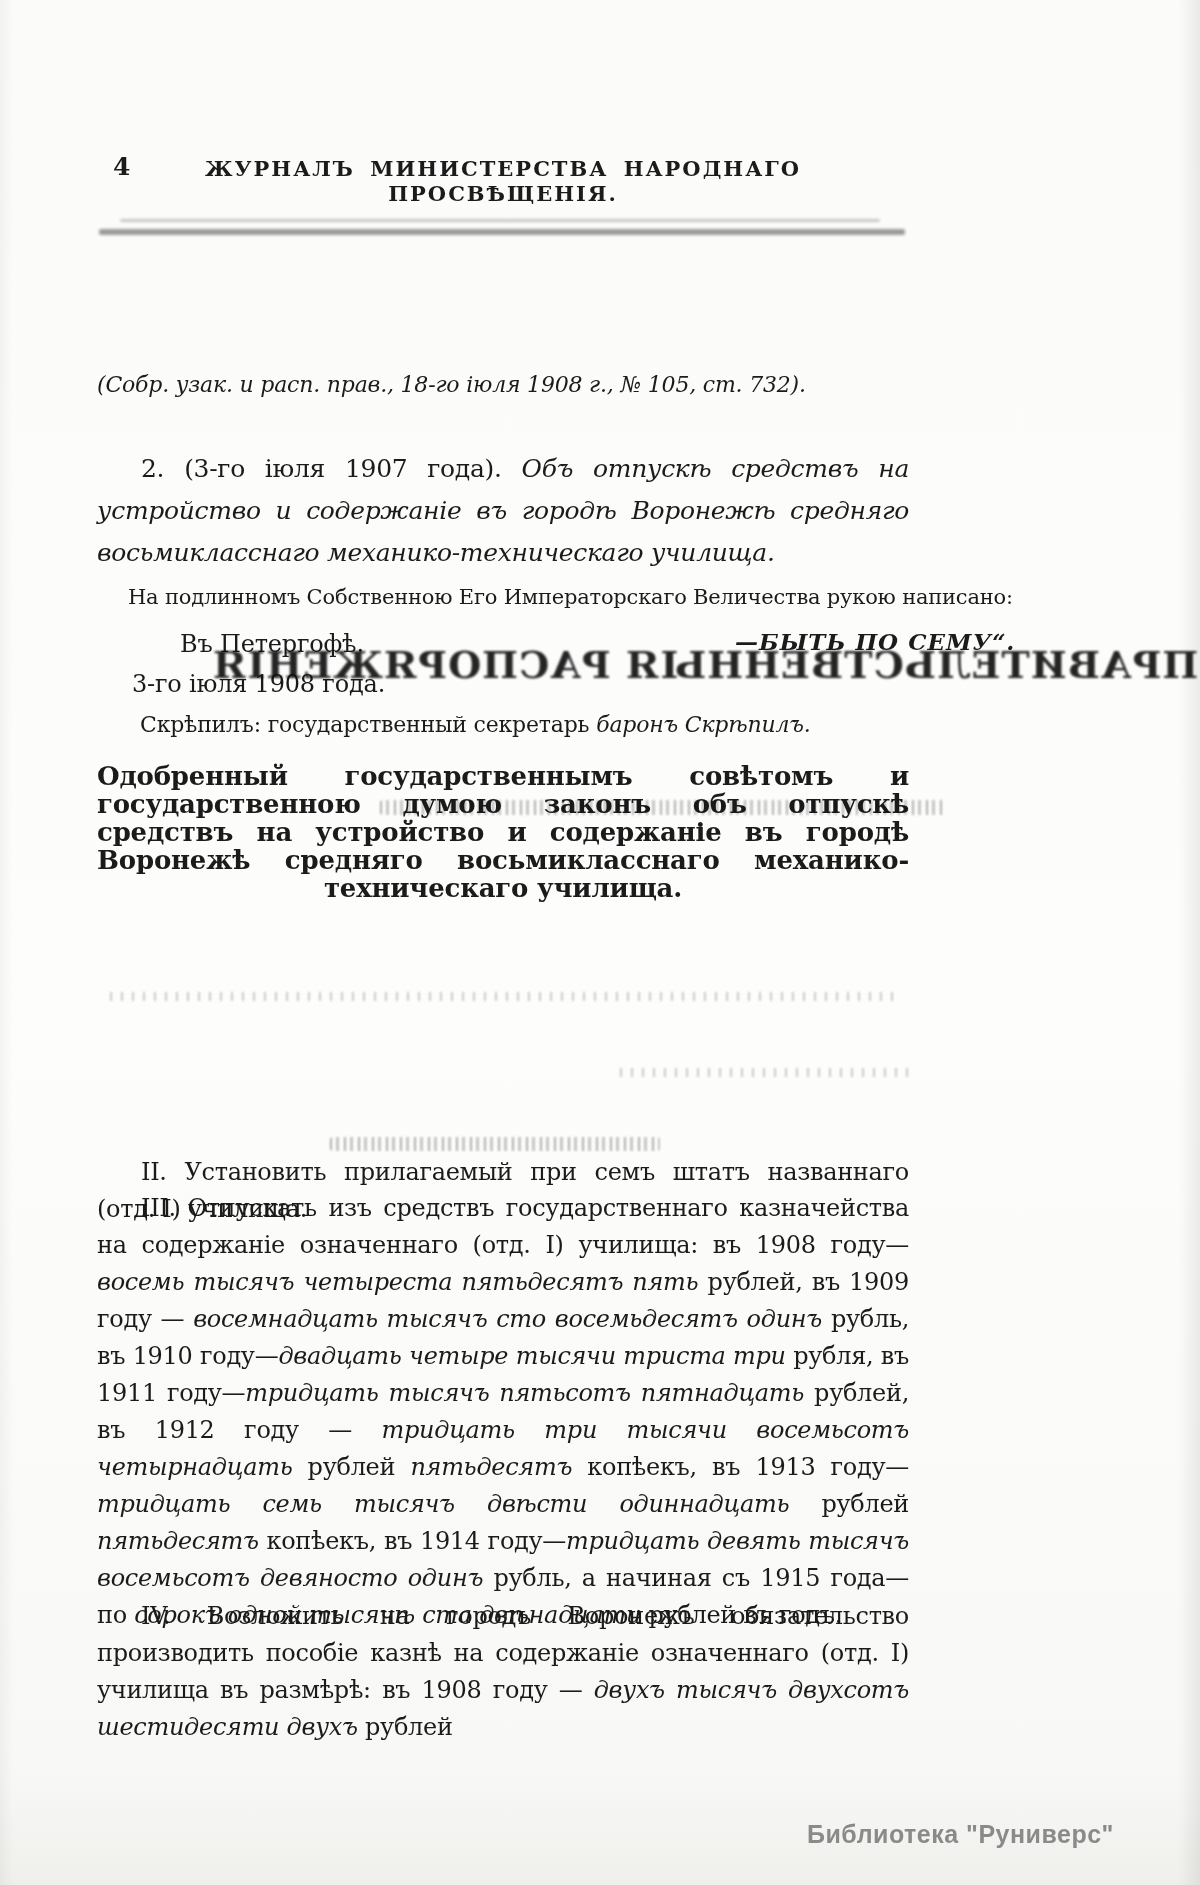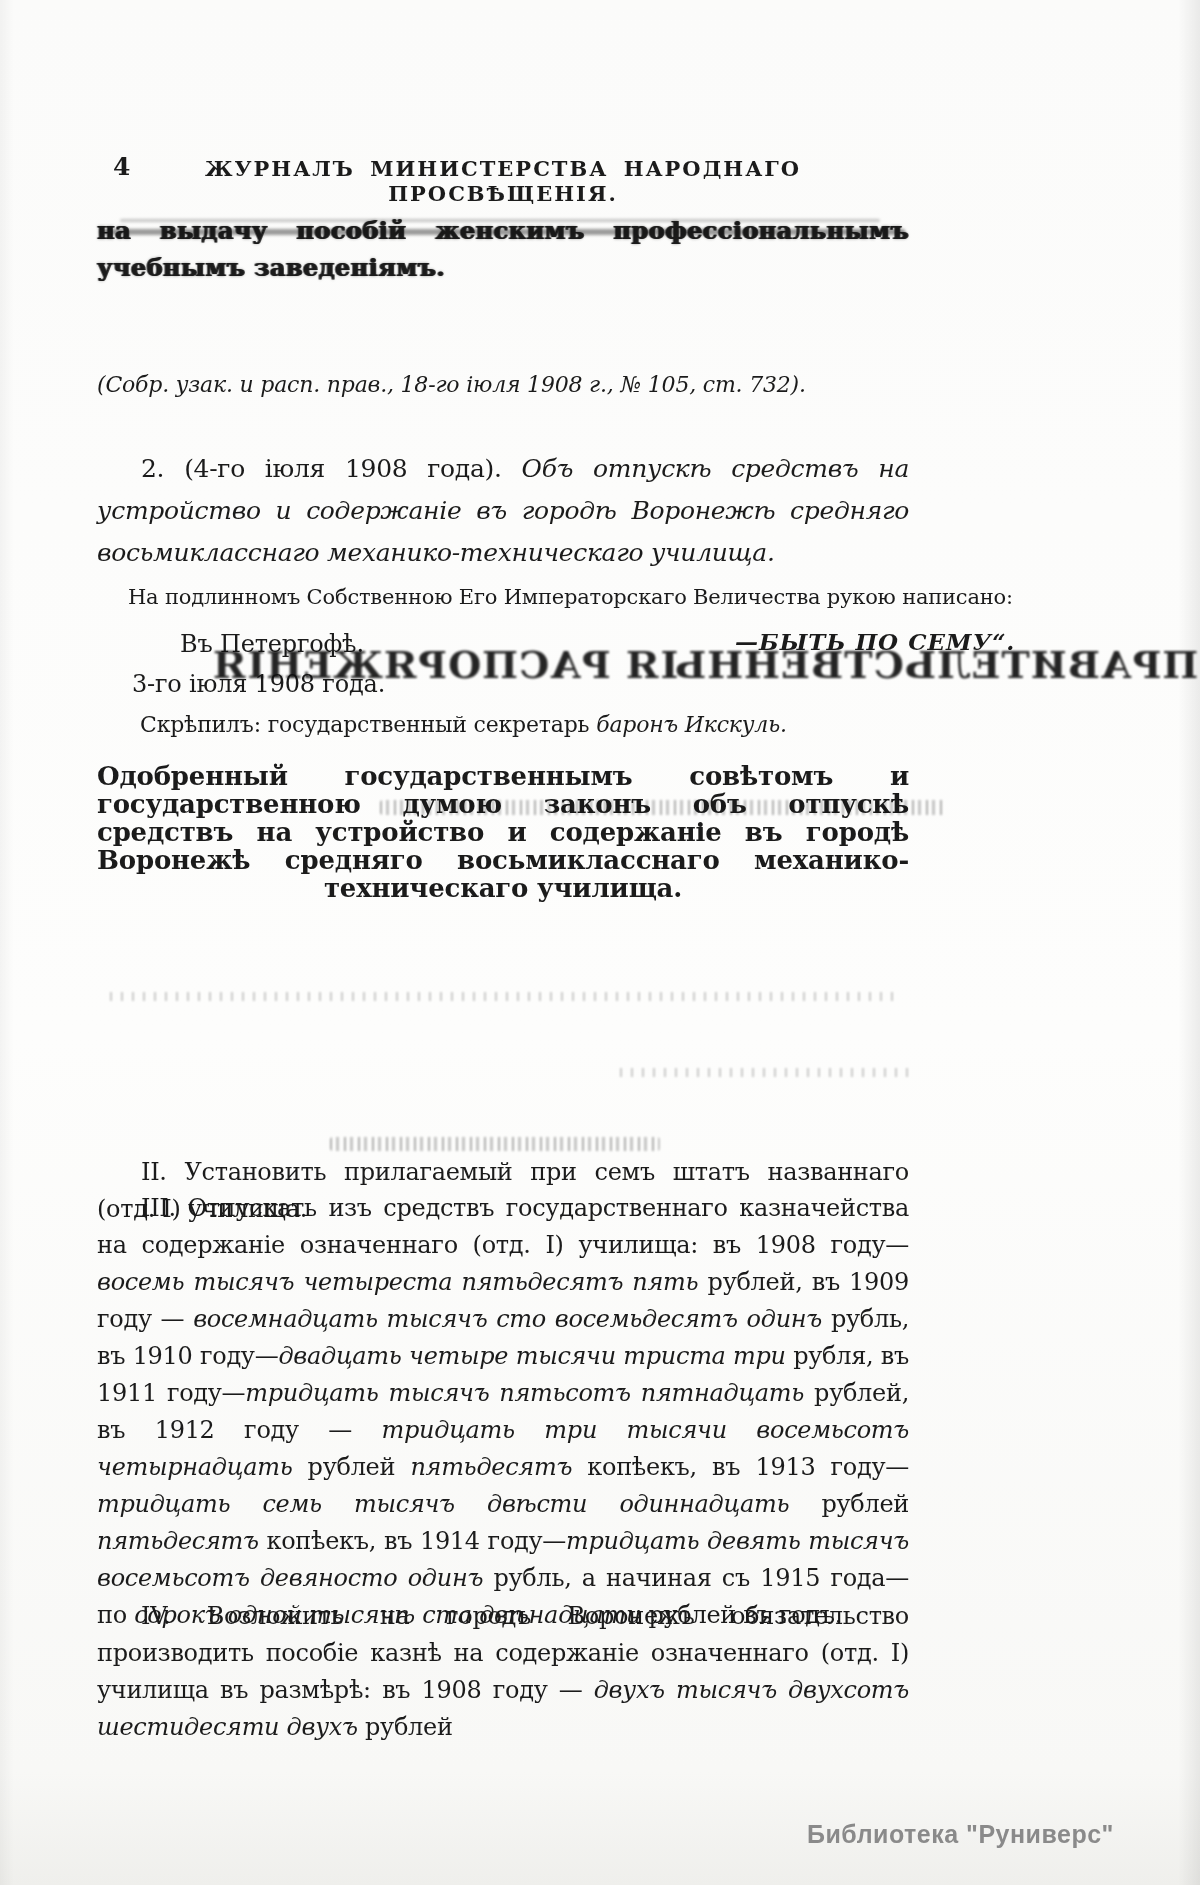--- a/index.html
+++ b/index.html
@@ -50,35 +50,34 @@
     font-size:25px;color:#8a8a8a;letter-spacing:.5px;white-space:nowrap;}
 </style>
 </head>
 <body>
 
 <div class="scan">
 
   <div class="abs pageno" style="left:113px;top:152px;">4</div>
   <div class="col running-head" style="top:156px;">ЖУРНАЛЪ МИНИСТЕРСТВА НАРОДНАГО ПРОСВѢЩЕНІЯ.</div>
 
-  <div class="col body-t just inked" style="top:212px;">на выдачу пособій женскимъ профессіональнымъ учебнымъ заведеніямъ.</div>
   <div class="strike" style="left:99px;top:229px;width:806px;height:6px;"></div>
   <div class="strike" style="left:120px;top:219px;width:760px;height:3px;opacity:.55;"></div>
 
 
   <div class="col citation" style="top:372px;">(Собр. узак. и расп. прав., 18-го іюля 1908 г., № 105, ст. 732).</div>
 
-  <div class="col sec-head just ind" style="top:448px;"><span>2. (4-го іюля 1908 года). </span><span class="it">Объ отпускѣ средствъ на устройство и содержаніе въ городѣ Воронежѣ средняго восьмикласснаго механико-техническаго училища.</span></div>
+  <div class="col sec-head just ind" style="top:448px;"><span>2. (3-го іюля 1907 года). </span><span class="it">Объ отпускѣ средствъ на устройство и содержаніе въ городѣ Воронежѣ средняго восьмикласснаго механико-техническаго училища.</span></div>
 
   <div class="abs smallnote" style="left:128px;top:585px;">На подлинномъ Собственною Его Императорскаго Величества рукою написано:</div>
   <div class="abs resc-line" style="left:180px;top:630px;">Въ Петергофѣ.</div>
   <div class="abs resolution" style="left:735px;top:628px;">—БЫТЬ ПО СЕМУ“.</div>
   <div class="abs resc-line" style="left:132px;top:670px;">3-го іюля 1908 года.</div>
   <div class="abs mirror" style="left:212px;top:642px;">ПРАВИТЕЛЬСТВЕННЫЯ РАСПОРЯЖЕНІЯ</div>
-  <div class="abs countersig" style="left:140px;top:712px;"><span>Скрѣпилъ: государственный секретарь </span><span class="it">баронъ Икскуль.</span></div>
+  <div class="abs countersig" style="left:140px;top:712px;"><span>Скрѣпилъ: государственный секретарь </span><span class="it">баронъ Скрѣпилъ.</span></div>
 
   <div class="col law-title" style="top:762px;">Одобренный государственнымъ совѣтомъ и государственною думою законъ объ отпускѣ средствъ на устройство и содержаніе въ городѣ Воронежѣ средняго восьмикласснаго механико-техническаго училища.</div>
   <div class="artifact" style="left:380px;top:800px;width:565px;height:15px;"></div>
 
   <div class="speckle" style="left:110px;top:992px;width:790px;height:9px;"></div>
   <div class="speckle" style="left:620px;top:1068px;width:290px;height:9px;"></div>
 
   <div class="col body-t just ind" style="top:1126px;margin-top:28px;"><span>II. Установить прилагаемый при семъ штатъ названнаго (отд. I) училища.</span></div>
   <div class="artifact" style="left:330px;top:1137px;width:330px;height:14px;"></div>
 

